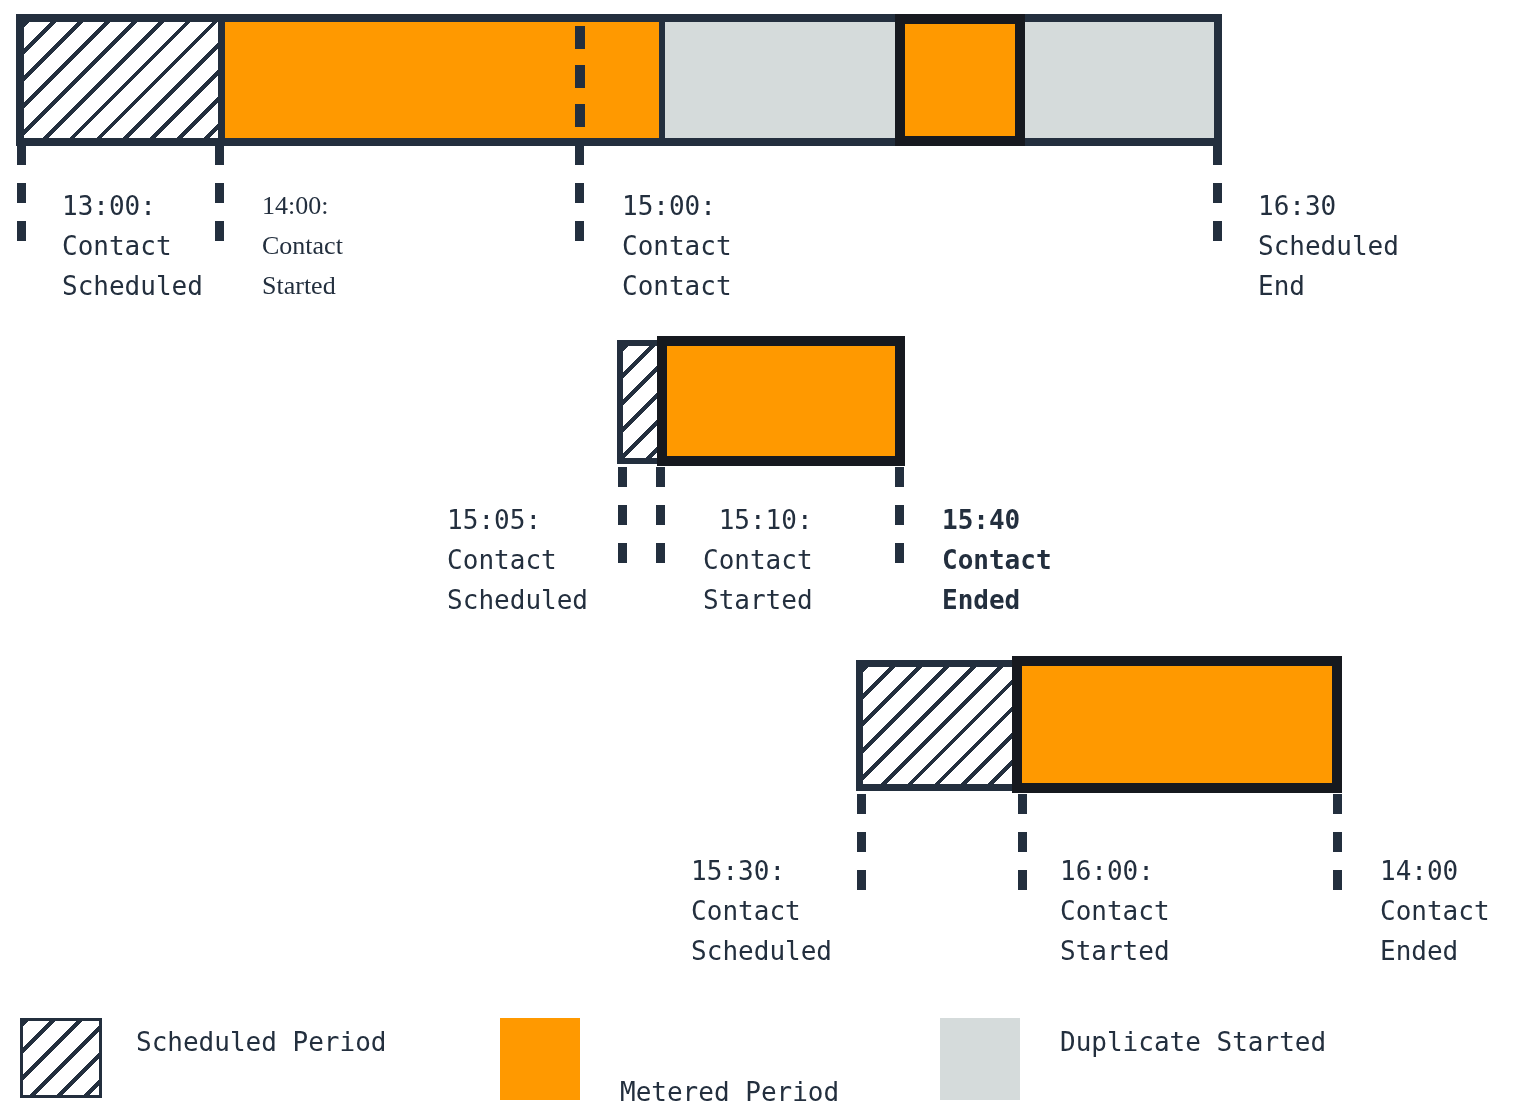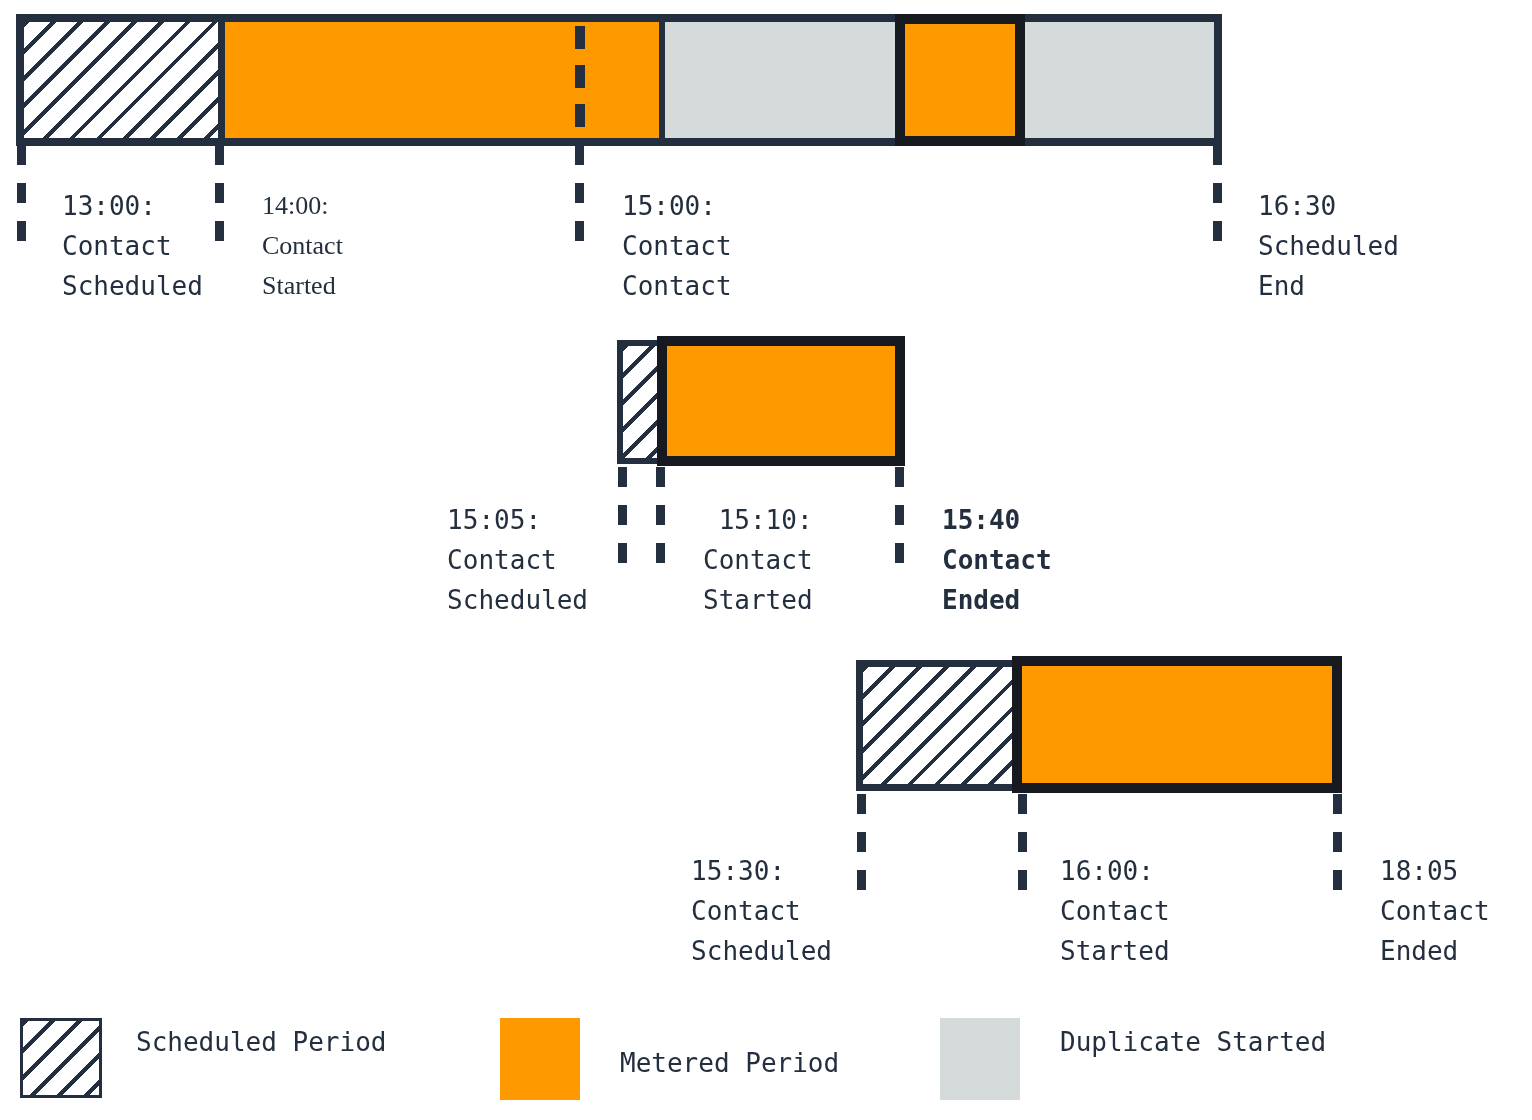--- a/index.html
+++ b/index.html
@@ -117,29 +117,29 @@
     <div>15:30:</div>
     <div>Contact</div>
     <div>Scheduled</div>
   </div>
   <div class="label" style="left:1060px; top:851px;">
     <div>16:00:</div>
     <div>Contact</div>
     <div>Started</div>
   </div>
   <div class="label" style="left:1380px; top:851px;">
-    <div>18:05</div>
+    <div>14:00</div>
     <div>Contact</div>
     <div>Ended</div>
   </div>
 
   <div>
     <div class="swatch hatch" style="left:20px; top:1018px; width:82px; height:80px; border:3px solid #232F3E;"></div>
     <div class="label" style="left:136px; top:1022px;">Scheduled Period</div>
 
     <div class="swatch" style="left:500px; top:1018px; width:80px; height:82px; background:#FF9900;"></div>
-    <div class="label" style="left:620px; top:1043px;">Metered Period</div>
+    <div class="label" style="left:620px; top:1072px;">Metered Period</div>
 
     <div class="swatch" style="left:940px; top:1018px; width:80px; height:82px; background:#D5DBDB;"></div>
     <div class="label" style="left:1060px; top:1022px;">Duplicate Started</div>
   </div>
 
 </div>
 
 </body></html>

